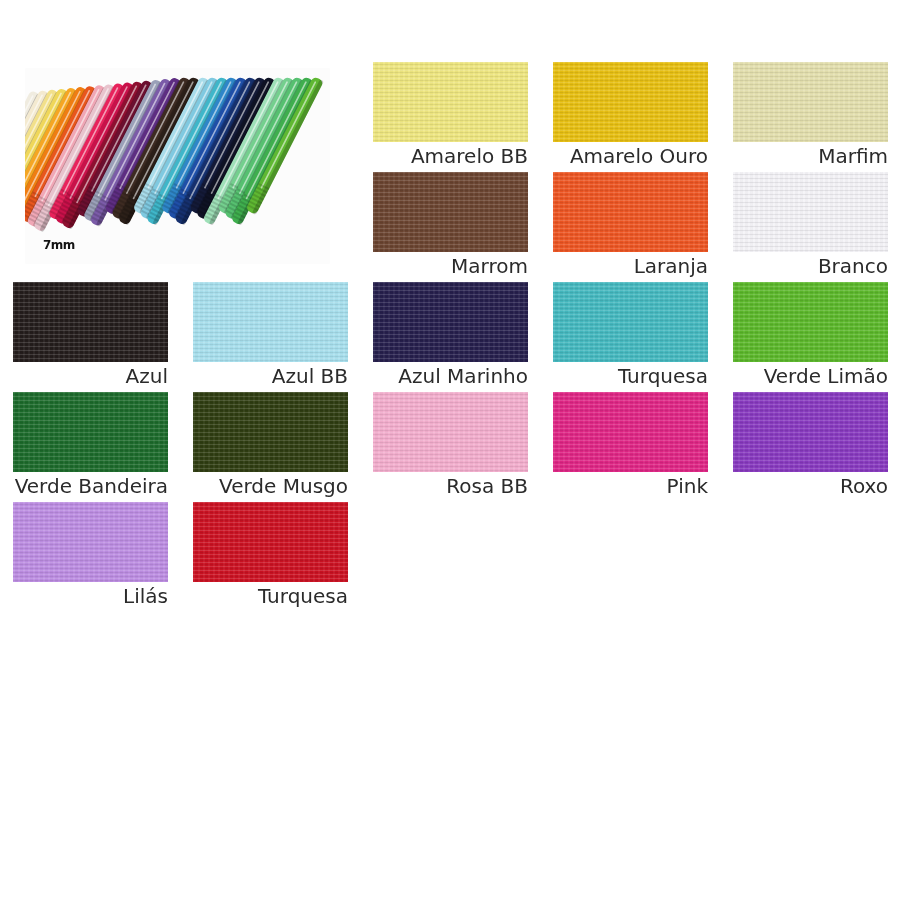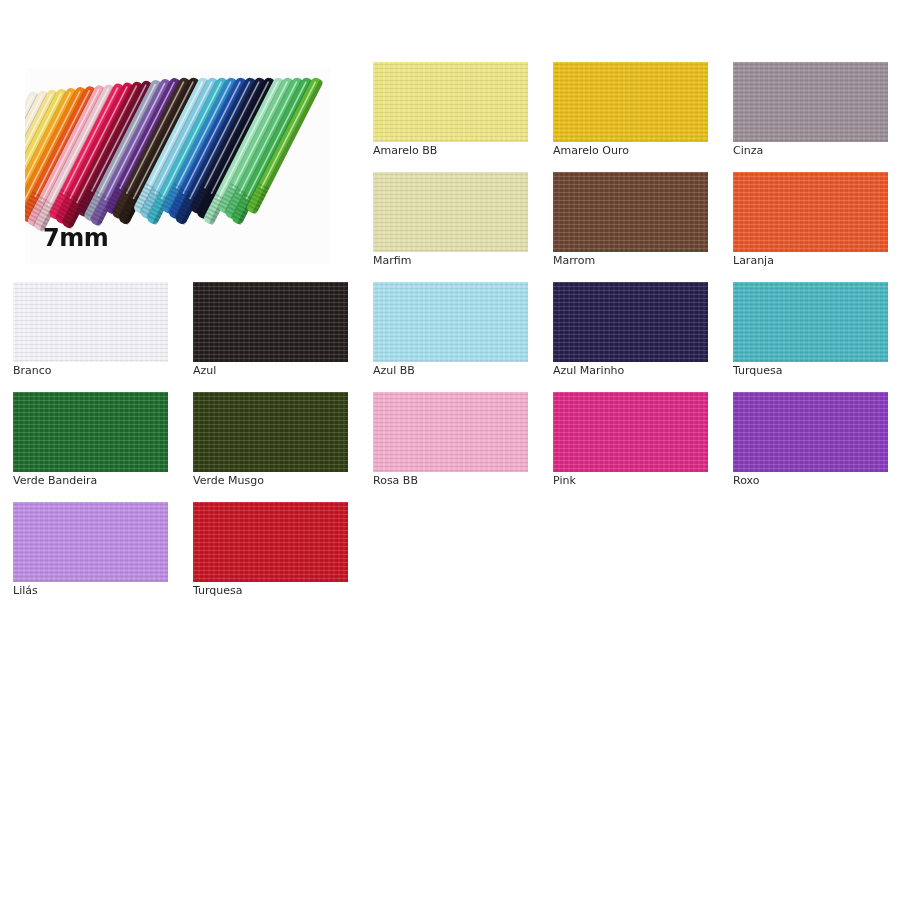--- a/index.html
+++ b/index.html
@@ -68,21 +68,21 @@
     width: 100%;
     height: 100%;
   }
 
   .photo-caption {
     position: absolute;
     left: 18px;
     bottom: 12px;
     font-family: "DejaVu Sans", sans-serif;
     font-weight: bold;
-    font-size: 24px;
+    font-size: 12px;
     color: #141414;
     letter-spacing: -0.5px;
   }
 
   .swatch {
     width: 155px;
     height: 80px;
     position: relative;
     overflow: hidden;
     box-sizing: border-box;
@@ -120,23 +120,23 @@
     );
     pointer-events: none;
     z-index: 1;
   }
 
   .label {
     position: absolute;
     left: 0;
     top: 82px;
     width: 155px;
-    text-align: left;
+    text-align: right;
     font-family: "DejaVu Sans", sans-serif;
-    font-size: 11px;
+    font-size: 20px;
     color: #2b2b2b;
     white-space: nowrap;
   }
 </style>
 </head>
 <body>
 
 <div id="chart-root">
   <div class="grid">
 
@@ -526,24 +526,20 @@
     <div class="cell">
       <div class="swatch" style="background: rgb(239, 231, 128);"></div>
       <div class="label">Amarelo BB</div>
     </div>
 
     <div class="cell">
       <div class="swatch" style="background: rgb(232, 192, 17);"></div>
       <div class="label">Amarelo Ouro</div>
     </div>
 
-    <div class="cell">
-      <div class="swatch" style="background: rgb(155, 143, 151);"></div>
-      <div class="label">Cinza</div>
-    </div>
 
     <div class="cell">
       <div class="swatch" style="background: rgb(228, 224, 174);"></div>
       <div class="label">Marfim</div>
     </div>
 
     <div class="cell">
       <div class="swatch" style="background: rgb(107, 68, 48);"></div>
       <div class="label">Marrom</div>
     </div>
@@ -573,20 +569,24 @@
       <div class="swatch" style="background: rgb(38, 31, 77);"></div>
       <div class="label">Azul Marinho</div>
     </div>
 
     <div class="cell">
       <div class="swatch" style="background: rgb(68, 185, 192);"></div>
       <div class="label">Turquesa</div>
     </div>
 
 
+    <div class="cell">
+      <div class="swatch" style="background: rgb(91, 184, 42);"></div>
+      <div class="label">Verde Limão</div>
+    </div>
 
     <div class="cell">
       <div class="swatch" style="background: rgb(28, 107, 43);"></div>
       <div class="label">Verde Bandeira</div>
     </div>
 
     <div class="cell">
       <div class="swatch" style="background: rgb(47, 61, 17);"></div>
       <div class="label">Verde Musgo</div>
     </div>

